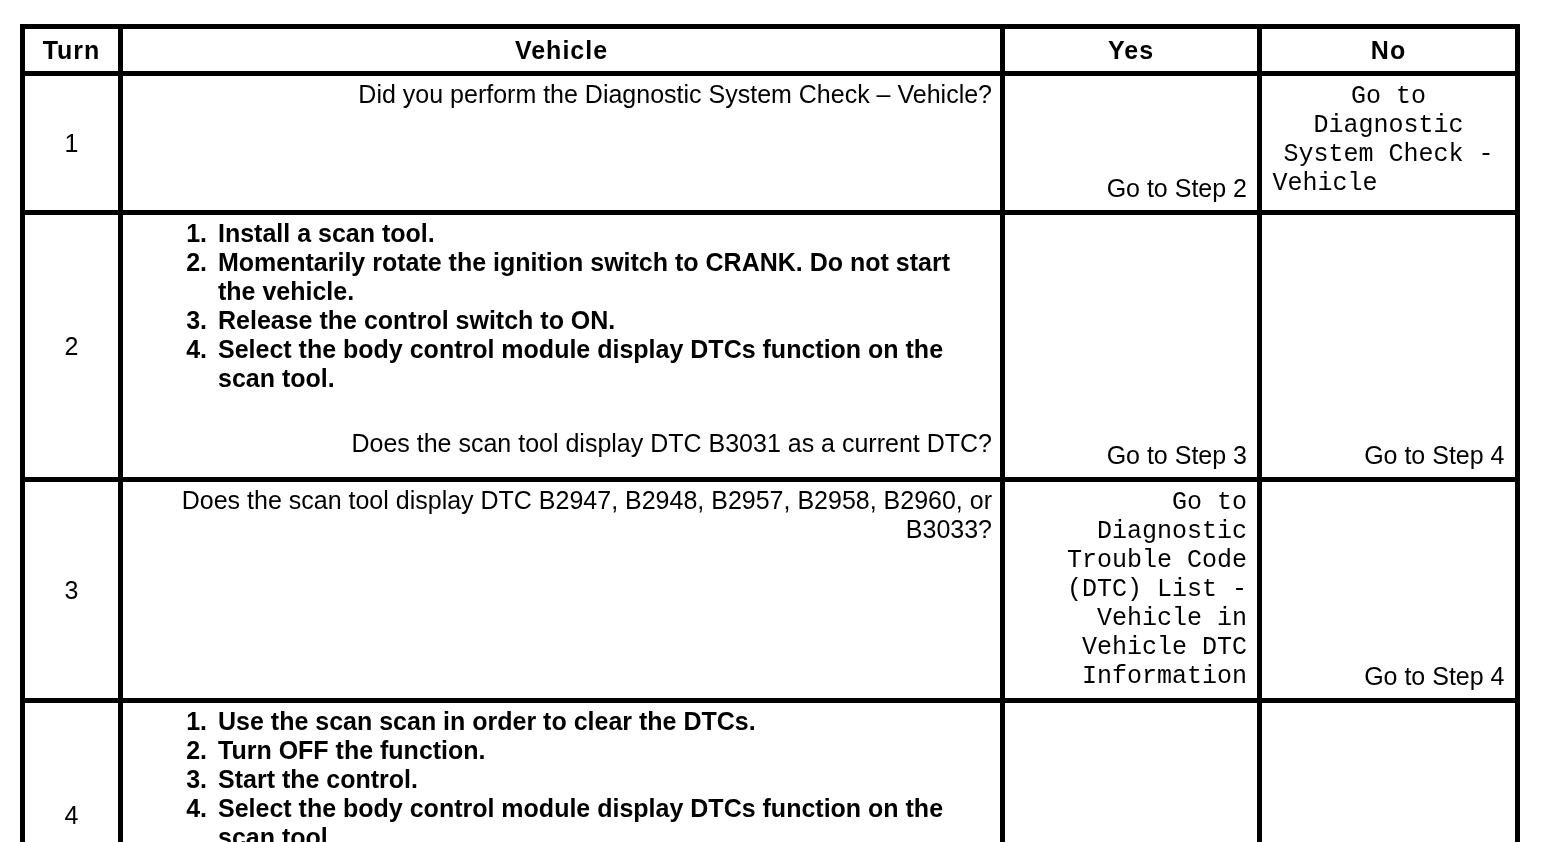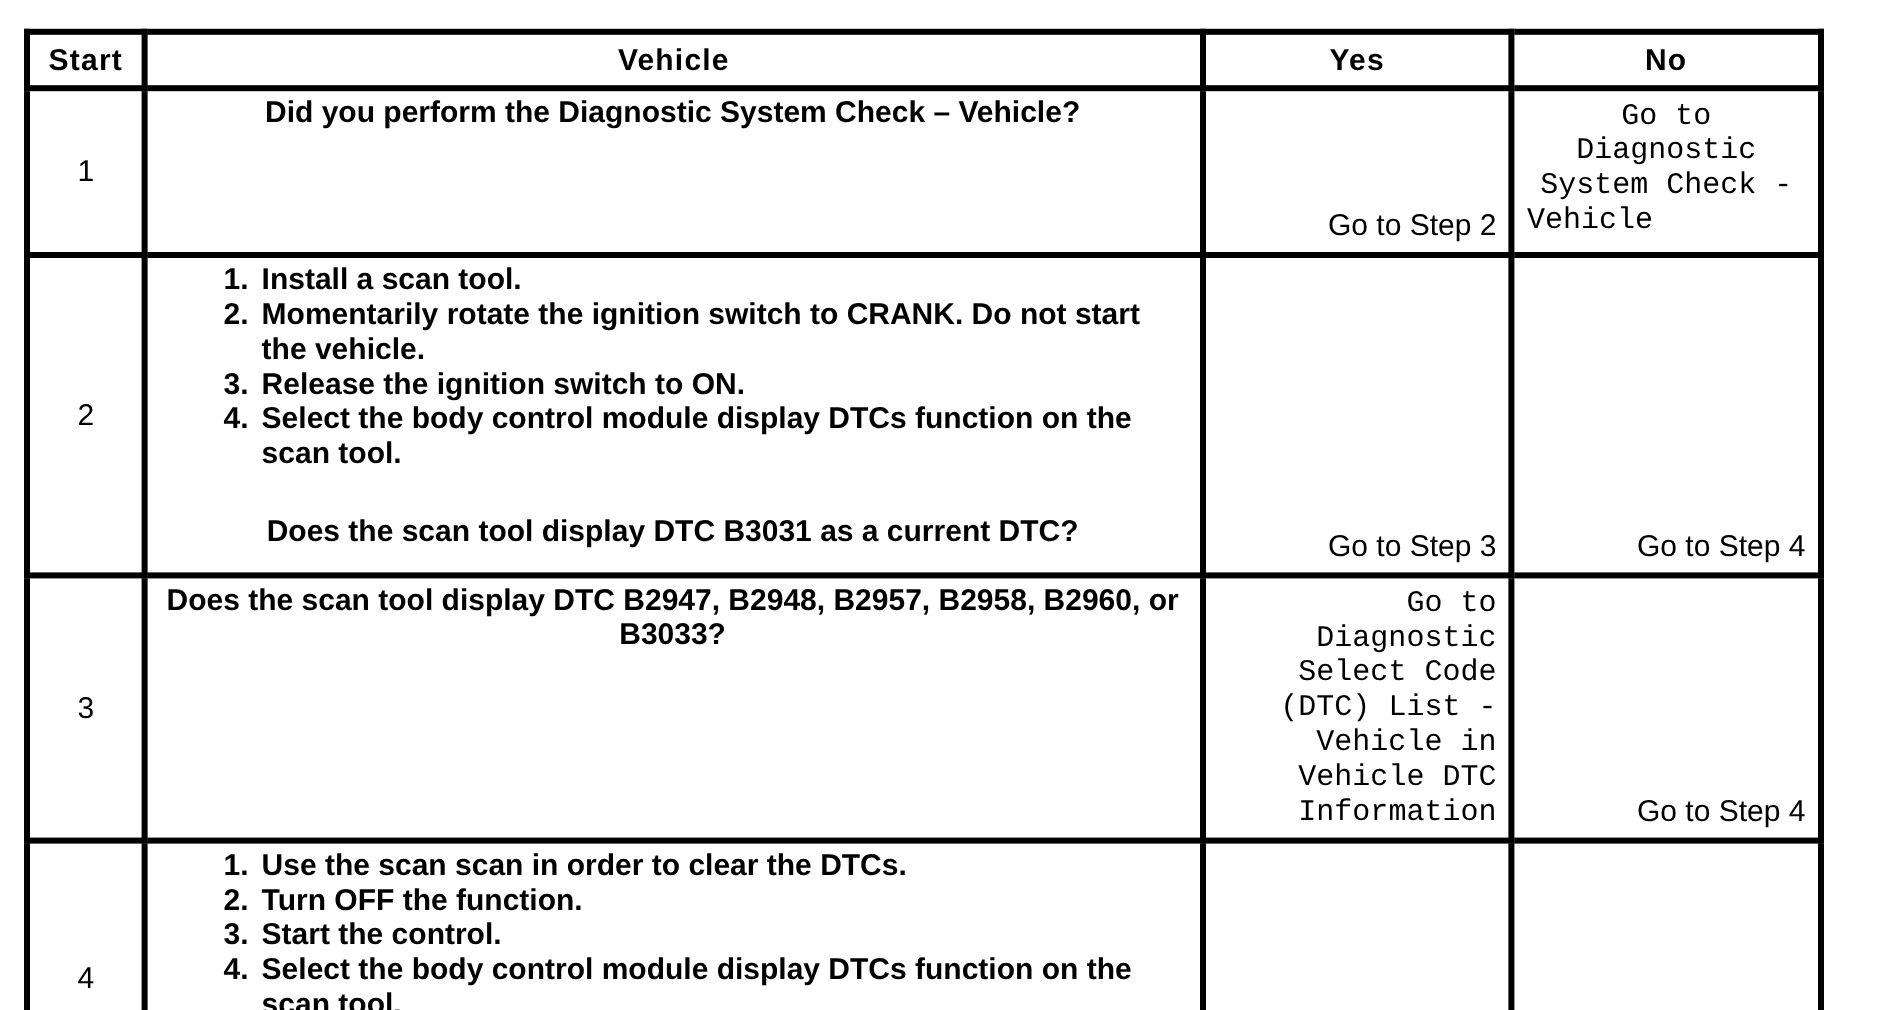--- a/index.html
+++ b/index.html
@@ -73,22 +73,21 @@
   ol.action-list {
     margin: 0;
     padding: 0 0 0 85px;
     font-weight: bold;
   }
   ol.action-list li {
     padding-left: 4px;
   }
 
   .action-question {
-    text-align: center;
-    font-weight: bold;
+    text-align: right;
   }
 
   td.result-cell {
     text-align: center;
     padding: 6px 6px 7px 6px;
   }
   td.v-bottom { vertical-align: bottom; }
   td.v-top    { vertical-align: top; font-family: Liberation Mono, monospace; }
 
   .cell-text {
@@ -108,21 +107,21 @@
 
 <table class="diag-table">
   <colgroup>
     <col class="col-step">
     <col class="col-action">
     <col class="col-yes">
     <col class="col-no">
   </colgroup>
   <thead>
     <tr>
-      <th>Start</th>
+      <th>Turn</th>
       <th>Vehicle</th>
       <th>Yes</th>
       <th>No</th>
     </tr>
   </thead>
   <tbody id="table-body">
       <tr class="r0">
         <td class="step-cell">1</td>
         <td class="action-cell">
           <div class="action-wrap">
@@ -136,42 +135,42 @@
           <div class="cell-text">Go to Diagnostic System Check - Vehicle</div>
         </td>
       </tr>
       <tr class="r1">
         <td class="step-cell">2</td>
         <td class="action-cell">
           <div class="action-wrap">
             <ol class="action-list">
               <li>Install a scan tool.</li>
               <li>Momentarily rotate the ignition switch to CRANK. Do not start the vehicle.</li>
-              <li>Release the ignition switch to ON.</li>
+              <li>Release the control switch to ON.</li>
               <li>Select the body control module display DTCs function on the scan tool.</li>
             </ol>
             <div class="action-question">Does the scan tool display DTC B3031 as a current DTC?</div>
           </div>
         </td>
         <td class="result-cell v-bottom">
           <div class="cell-text">Go to Step 3</div>
         </td>
         <td class="result-cell v-bottom">
           <div class="cell-text">Go to Step 4</div>
         </td>
       </tr>
       <tr class="r2">
         <td class="step-cell">3</td>
         <td class="action-cell">
           <div class="action-wrap">
             <div class="action-question">Does the scan tool display DTC B2947, B2948, B2957, B2958, B2960, or B3033?</div>
           </div>
         </td>
         <td class="result-cell v-top">
-          <div class="cell-text">Go to Diagnostic Select Code (DTC) List - Vehicle in Vehicle DTC Information</div>
+          <div class="cell-text">Go to Diagnostic Trouble Code (DTC) List - Vehicle in Vehicle DTC Information</div>
         </td>
         <td class="result-cell v-bottom">
           <div class="cell-text">Go to Step 4</div>
         </td>
       </tr>
       <tr class="r3">
         <td class="step-cell">4</td>
         <td class="action-cell">
           <div class="action-wrap">
             <ol class="action-list">

